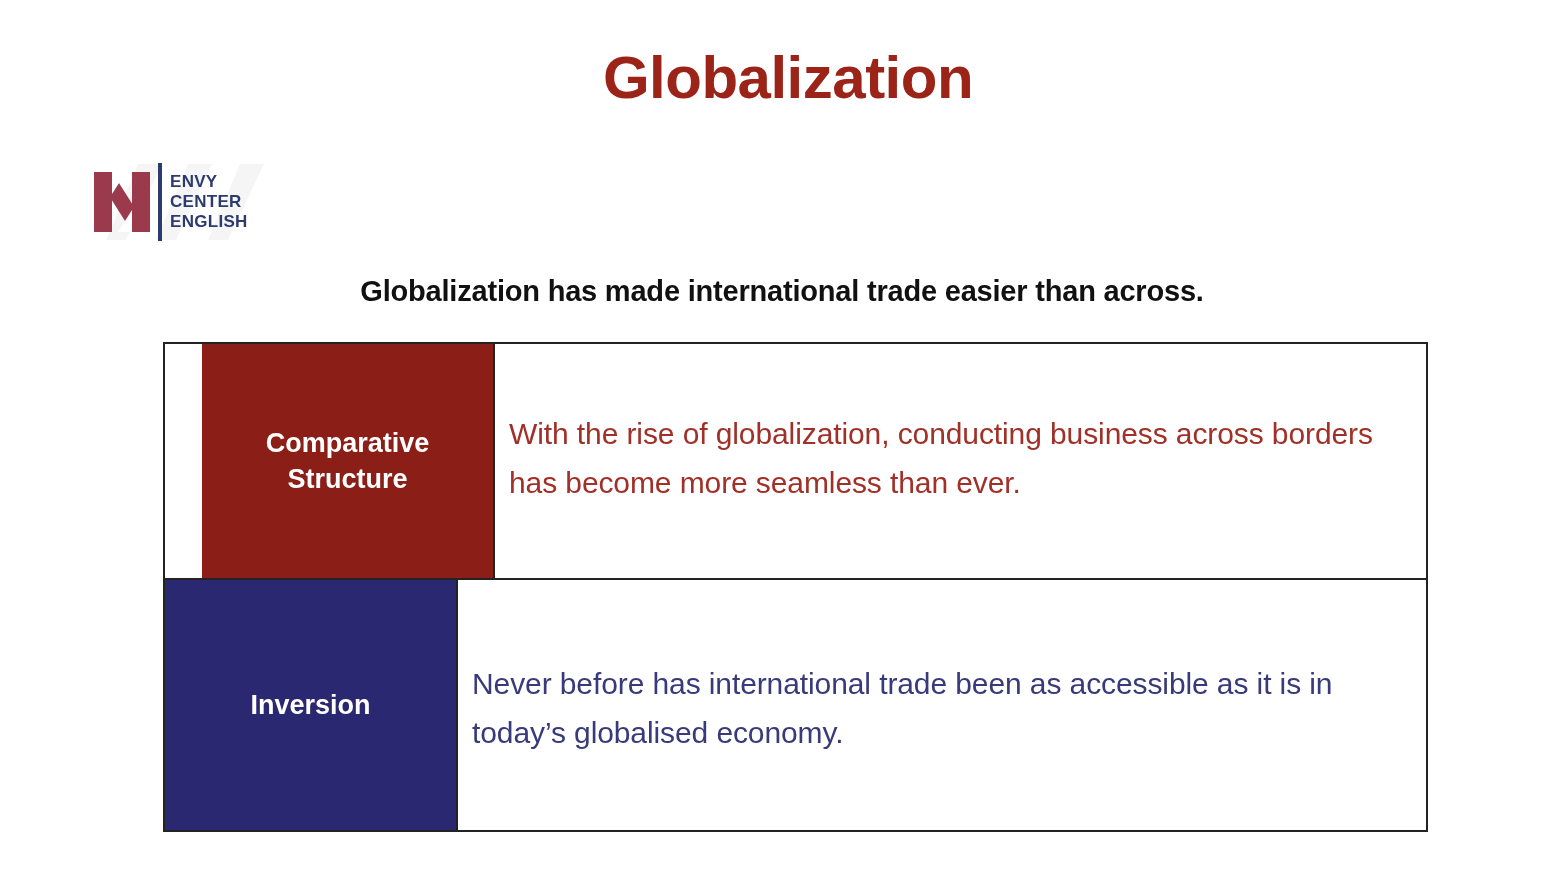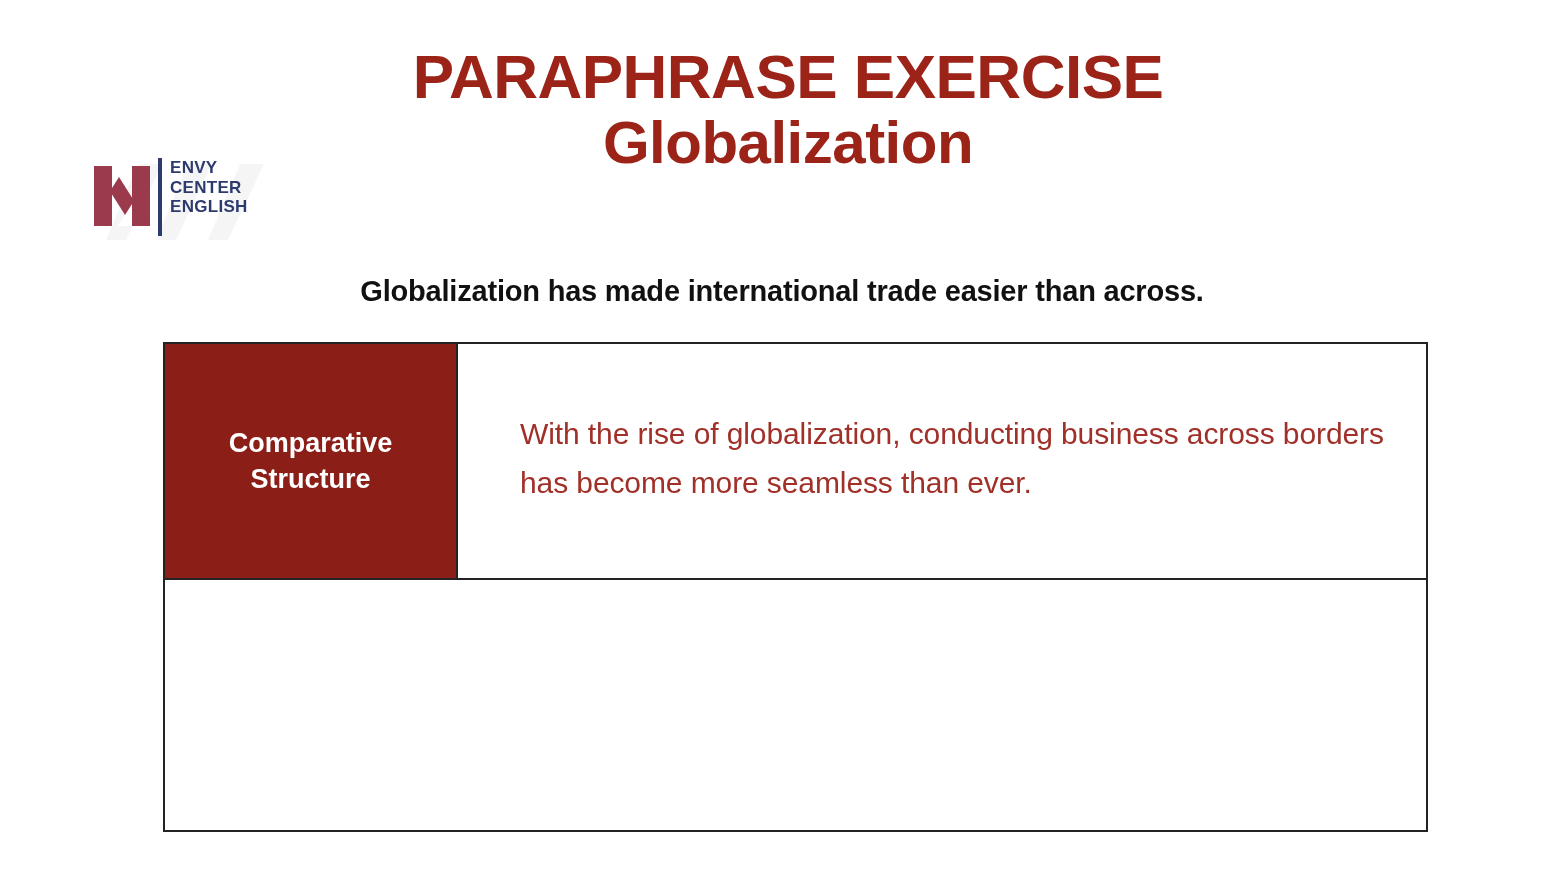--- a/index.html
+++ b/index.html
@@ -45,21 +45,21 @@
   }
 
   
   #logo {
     position: absolute;
     left: 92px;
     top: 158px;
     width: 180px;
     height: 88px;
     display: flex;
-    align-items: flex-start;
+    align-items: center;
   }
   #logo-mark {
     width: 62px;
     height: 76px;
     flex: none;
     position: relative;
   }
   #logo-divider {
     width: 4px;
     height: 78px;
@@ -137,51 +137,49 @@
     display: flex;
     align-items: center;
     justify-content: center;
     text-align: center;
     color: #ffffff;
     font-size: 27px;
     font-weight: bold;
     line-height: 1.35;
     padding: 0 14px;
   }
-  #label-comparative { background: #8B1E17; }
+  #label-comparative { background: #8B1E17; margin-left: 37px; }
   #label-inversion   { background: #2A2870; }
 
   .body-cell {
     flex: 1;
     box-sizing: border-box;
     background: #ffffff;
     display: flex;
     align-items: center;
     padding: 0 18px 0 14px;
-    margin-left: 48px;
   }
   .body-text {
     font-size: 30px;
     line-height: 1.62;
     letter-spacing: -0.1px;
   }
   #body-comparative .body-text {
     color: #A03028;
     margin-top: -4px;
   }
   #body-inversion .body-text {
     color: #383A7A;
     margin-top: 8px;
   }
 </style>
 </head>
 <body>
 
 <div id="title-block">
-  <span id="title-line1">PARAPHRASE EXERCISE</span>
   <span id="title-line2">Globalization</span>
 </div>
 
 <svg id="logo-watermark" viewBox="0 0 190 104">
   <path d="M10 90 L42 14 L66 14 L30 90 Z" fill="#555a6e"></path>
   <path d="M60 90 L92 14 L116 14 L80 90 Z" fill="#555a6e"></path>
   <path d="M112 90 L144 14 L168 14 L132 90 Z" fill="#555a6e"></path>
 </svg>
 
 <div id="logo">
@@ -207,14 +205,20 @@
 
 <div id="table">
 
   <div class="table-row" id="row-comparative">
     <div class="label-cell" id="label-comparative">Comparative Structure</div>
     <div class="body-cell" id="body-comparative">
       <span class="body-text">With the rise of globalization, conducting business across borders has become more seamless than ever.</span>
     </div>
   </div>
 
+  <div class="table-row" id="row-inversion">
+    <div class="label-cell" id="label-inversion">Inversion</div>
+    <div class="body-cell" id="body-inversion">
+      <span class="body-text">Never before has international trade been as accessible as it is in today’s globalised economy.</span>
+    </div>
+  </div>
 
 </div>
 
 </body></html>

